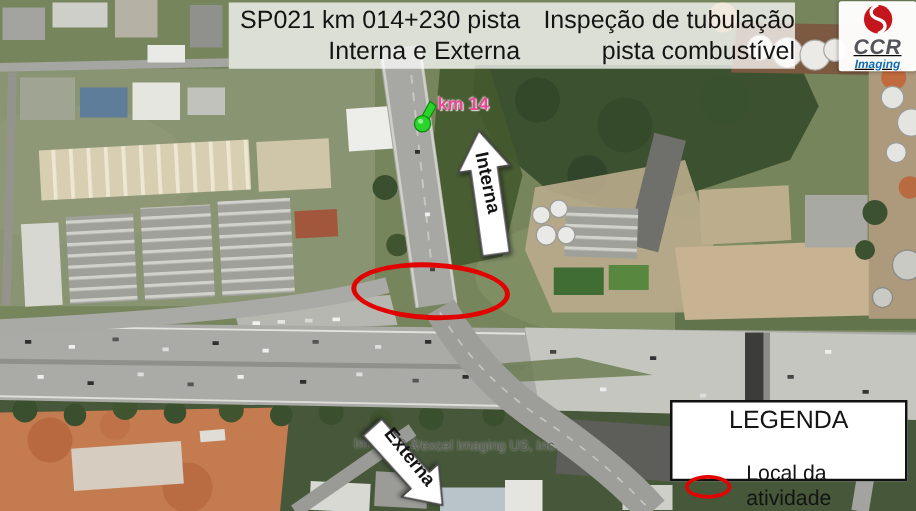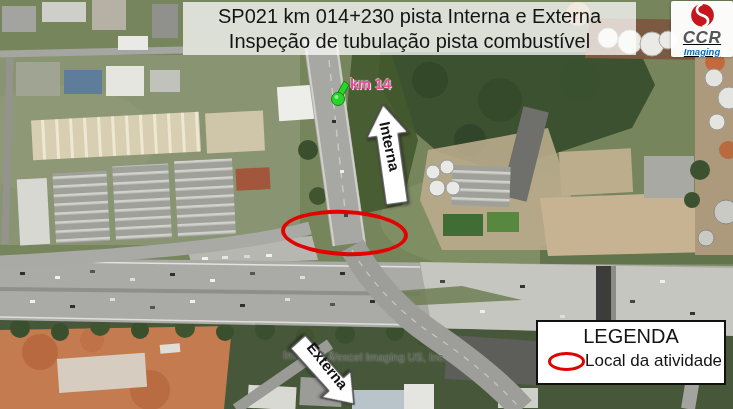--- a/index.html
+++ b/index.html
@@ -2,22 +2,22 @@
 <html><head>
 <meta charset="utf-8">
 <style>
   html,body{margin:0;padding:0;background:#222;}
   .stage{position:relative;width:733px;height:409px;overflow:hidden;
          font-family:"Liberation Sans",sans-serif;}
   .stage svg.bg{position:absolute;left:0;top:0;}
 
   
   .title-box{position:absolute;left:183px;top:2px;width:453px;height:53px;
-    background:rgba(255,255,255,.74);display:flex;flex-direction:column;
-    justify-content:center;align-items:center;text-align:left;
+    background:rgba(255,255,255,.74);display:flex;flex-direction:row;
+    justify-content:center;align-items:center;text-align:right;
     color:#141414;font-size:20px;line-height:25px;}
   
   .logo{position:absolute;left:671px;top:1px;width:62px;height:56px;
     background:rgba(255,255,255,.97);border-radius:2px;
     box-shadow:0 0 3px rgba(0,0,0,.35);display:flex;flex-direction:column;
     align-items:center;padding-top:2px;box-sizing:border-box;text-decoration:underline;}
   .logo .ccr{font-size:17px;font-weight:800;font-style:italic;color:#54555a;
     letter-spacing:.5px;line-height:1.05;margin-top:1px;}
   .logo .rodoanel{font-size:9.5px;font-weight:700;font-style:italic;color:#0c6cb4;line-height:1.1;}
 
@@ -41,21 +41,21 @@
   
   .watermark{position:absolute;font-size:11px;color:rgba(88,88,88,.92);
     text-shadow:0 0 2px rgba(255,255,255,.55);white-space:nowrap;}
   .wm-prefix{left:283px;top:349px;}
   .wm-suffix{left:330px;top:351px;}
 
   
   .legend{position:absolute;left:536px;top:320px;width:190px;height:65px;
     background:#fff;border:2px solid #111;box-sizing:border-box;}
   .legend-title{text-align:center;font-size:20px;color:#141414;margin-top:3px;}
-  .legend-row{display:flex;align-items:center;margin-top:3px;padding-left:10px;}
+  .legend-row{display:flex;align-items:center;margin-top:21px;padding-left:10px;gap:12px;}
   .legend-ellipse{width:37px;height:19px;border:3px solid #e00300;border-radius:50%;
     box-sizing:border-box;flex:0 0 auto;}
   .legend-label{font-size:17px;color:#141414;}
 </style>
 </head>
 <body>
 
 <div class="stage">
 
   <svg class="bg" width="733" height="409" viewBox="0 0 733 409" aria-hidden="true">

